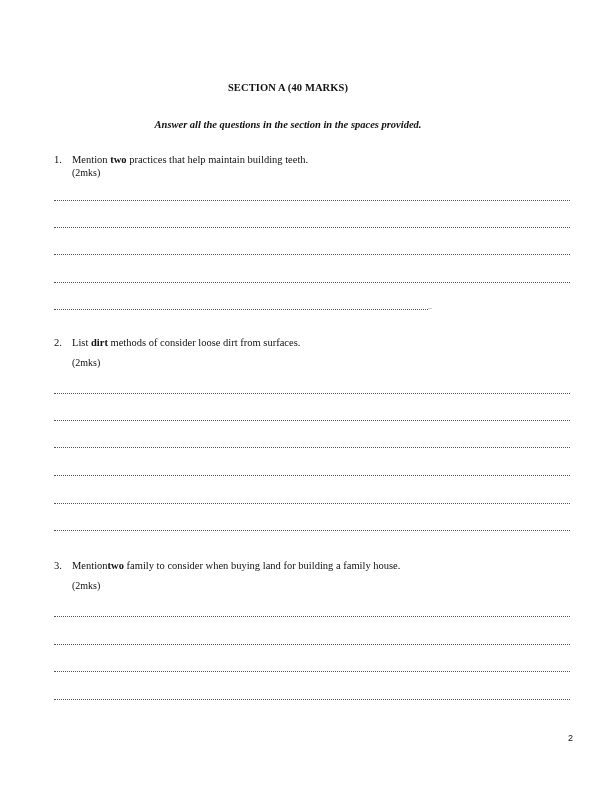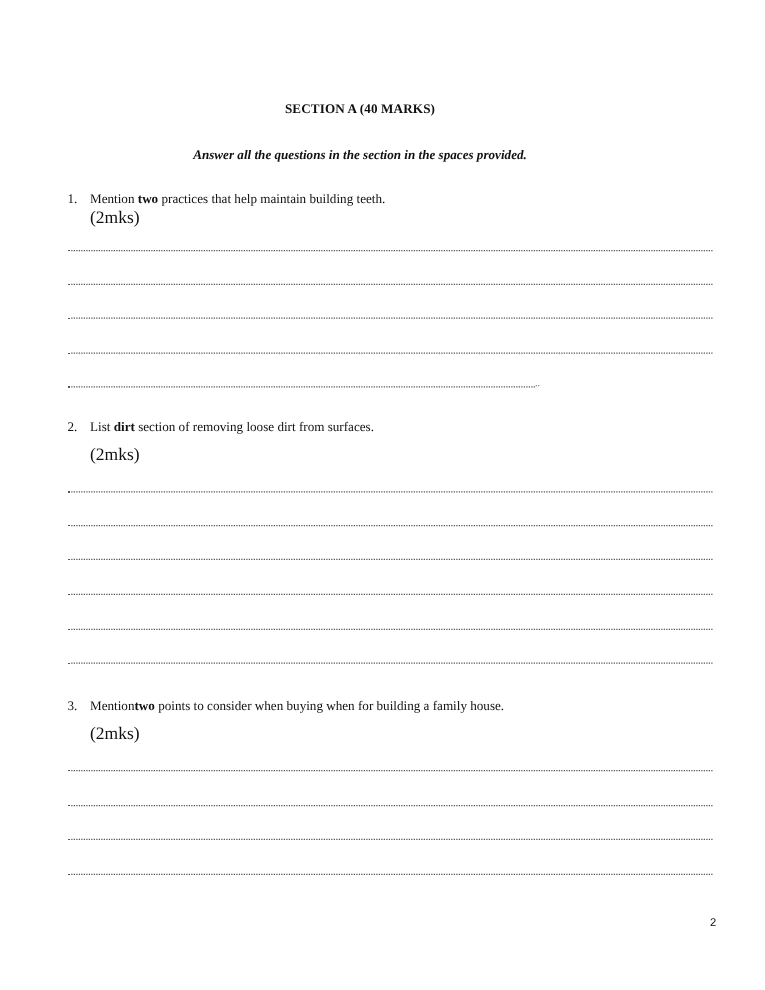--- a/index.html
+++ b/index.html
@@ -3,21 +3,21 @@
   <meta charset="utf-8">
   <style>
     html, body { margin:0; padding:0; background:#ffffff; }
     body { width:612px; height:792px; position:relative; overflow:hidden;
       font-family:"Liberation Serif", "DejaVu Serif", serif; color:#111; }
     .abs { position:absolute; }
     .title { left:0; width:576px; top:82px; text-align:center; font-weight:bold; font-size:10.5px; letter-spacing:0.1px; }
     .instr { left:16px; width:544px; top:119px; text-align:center; font-weight:bold; font-style:italic; font-size:10.5px; }
     .qnum { font-size:10.5px; }
     .qtext { font-size:10.5px; white-space:nowrap; }
-    .marks { font-size:14px;font-family:Liberation Serif, serif; }
+    .marks { font-size:10px;font-family:Liberation Serif, serif; }
     .dots { left:54px; height:0; border-top:1px dotted #555; }
     .dots.full { width:516px; }
     .ddend { font-size:8px; line-height:8px; color:#555; }
     .pnum { font-family:"Liberation Sans", sans-serif; font-size:9px; left:568px; top:733px; }
   </style>
 </head>
 <body>
 
 <div class="abs title">SECTION A (40 MARKS)</div>
 <div class="abs instr">Answer all the questions in the section in the spaces provided.</div>
@@ -29,33 +29,33 @@
   <div class="abs dots full" style="top:200px;"></div>
   <div class="abs dots full" style="top:227px;"></div>
   <div class="abs dots full" style="top:254px;"></div>
   <div class="abs dots full" style="top:282px;"></div>
   <div class="abs dots" style="top:309px; width:374px;"></div>
   <span class="abs ddend" style="left:428px; top:303px;">..</span>
 </div>
 
 <div>
   <span class="abs qnum" style="left:54px; top:337px;">2.</span>
-  <span class="abs qtext" style="left:72px; top:337px;"><span>List </span><b>dirt</b><span> section of removing loose dirt from surfaces.</span></span>
+  <span class="abs qtext" style="left:72px; top:337px;"><span>List </span><b>dirt</b><span> methods of consider loose dirt from surfaces.</span></span>
   <span class="abs marks" style="left:72px; top:357px;">(2mks)</span>
   <div class="abs dots full" style="top:393px;"></div>
   <div class="abs dots full" style="top:420px;"></div>
   <div class="abs dots full" style="top:447px;"></div>
   <div class="abs dots full" style="top:475px;"></div>
   <div class="abs dots full" style="top:503px;"></div>
   <div class="abs dots full" style="top:530px;"></div>
 </div>
 
 <div>
   <span class="abs qnum" style="left:54px; top:560px;">3.</span>
-  <span class="abs qtext" style="left:72px; top:560px;"><span>Mention</span><b>two</b><span> points to consider when buying when for building a family house.</span></span>
+  <span class="abs qtext" style="left:72px; top:560px;"><span>Mention</span><b>two</b><span> family to consider when buying land for building a family house.</span></span>
   <span class="abs marks" style="left:72px; top:580px;">(2mks)</span>
   <div class="abs dots full" style="top:616px;"></div>
   <div class="abs dots full" style="top:644px;"></div>
   <div class="abs dots full" style="top:671px;"></div>
   <div class="abs dots full" style="top:699px;"></div>
 </div>
 
 <div class="abs pnum">2</div>
 
 </body></html>

